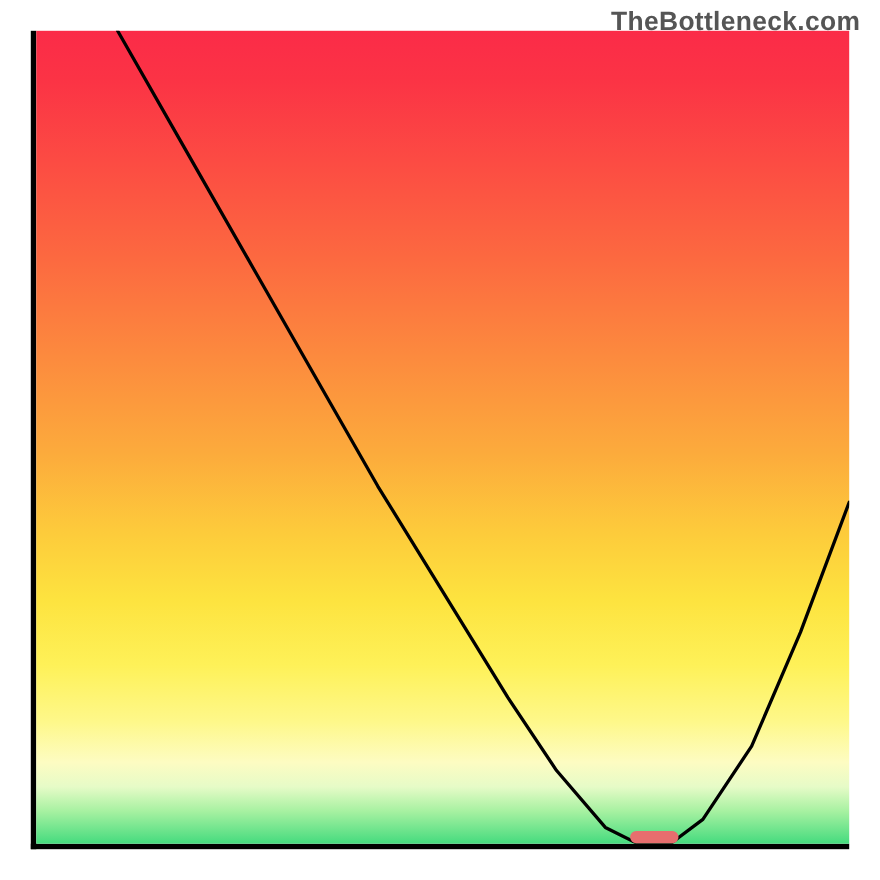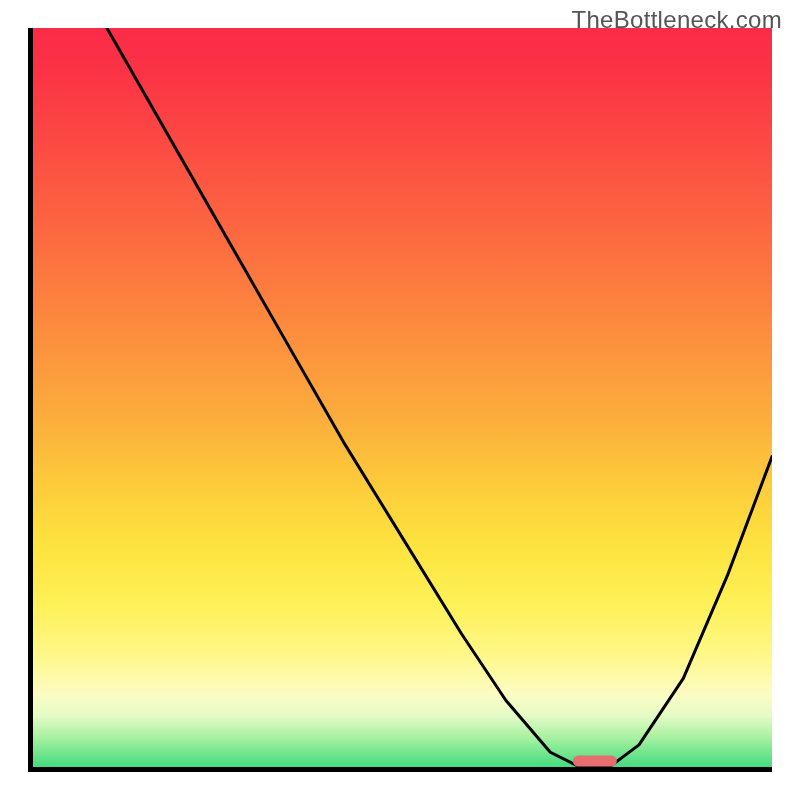--- a/index.html
+++ b/index.html
@@ -14,21 +14,21 @@
     position: relative;
     width: 800px;
     height: 800px;
     overflow: hidden;
   }
   .watermark {
     position: absolute;
     top: 6px;
     right: 18px;
     font-size: 24px;
-    font-weight: 400;
+    font-weight: 700;
     color: #555;
     z-index: 10;
     letter-spacing: 0.3px;
     text-align: center;
   }
   .plot-frame {
     position: absolute;
     left: 28px;
     top: 28px;
     width: 744px;

